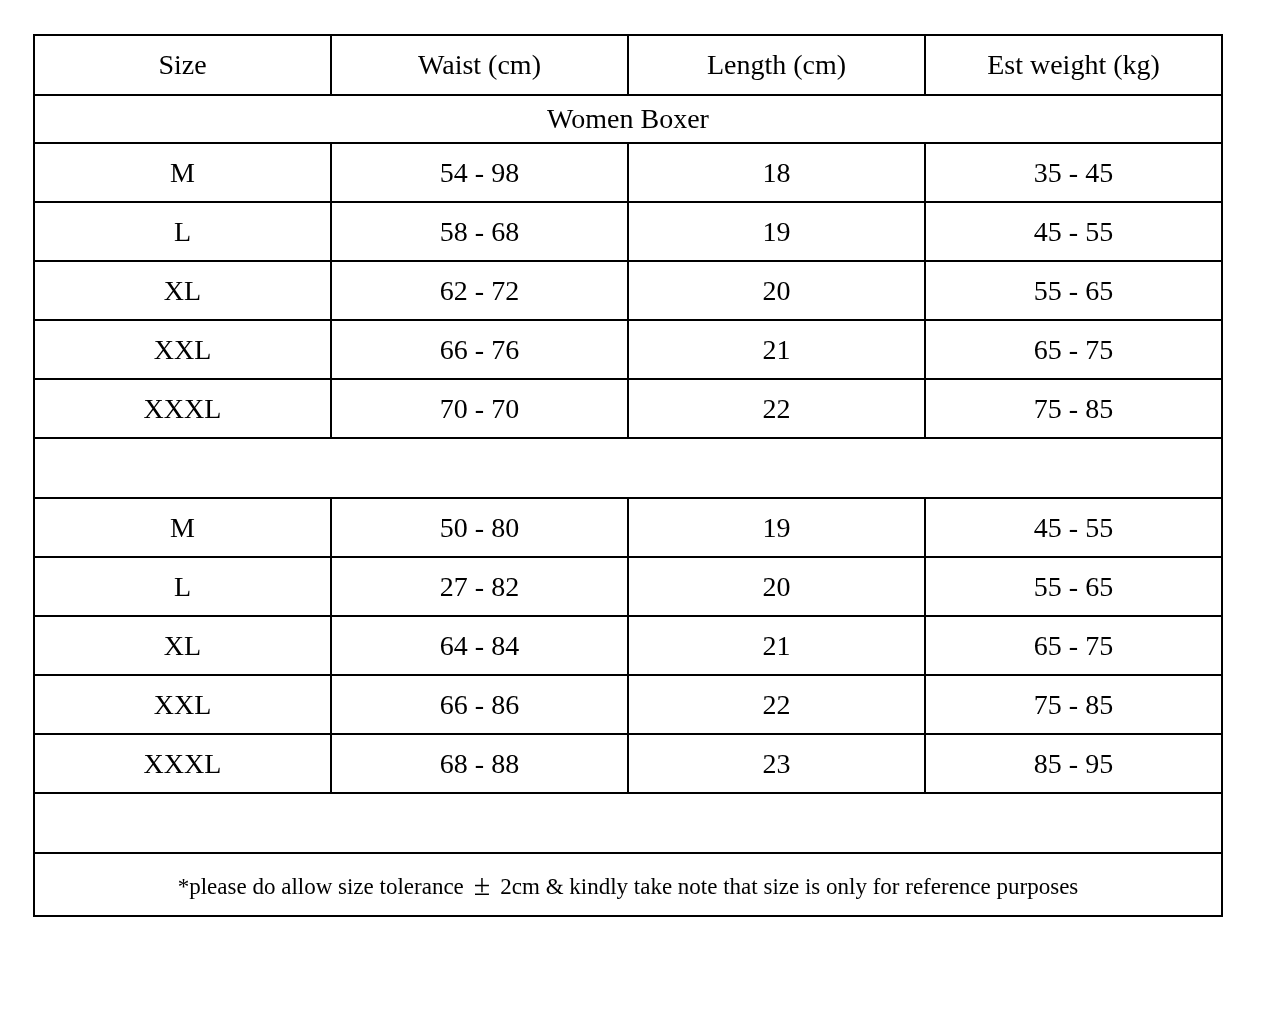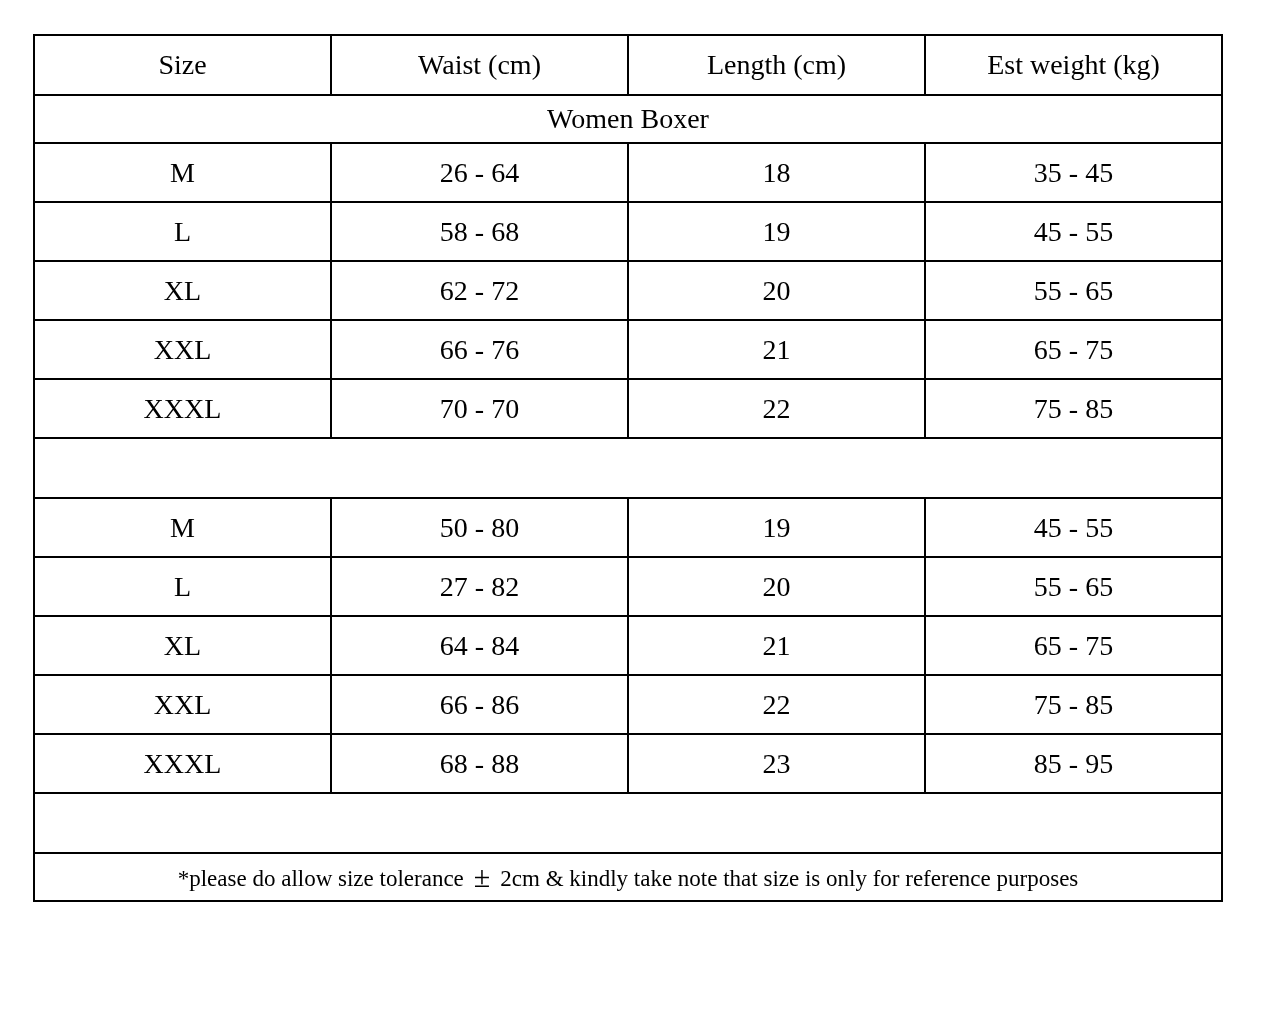--- a/index.html
+++ b/index.html
@@ -31,21 +31,21 @@
     font-size: 28px;
     line-height: 1;
     padding: 0;
     overflow: hidden;
     white-space: nowrap;
   }
   tr.hdr-row  { height: 60px; }
   tr.sect-row { height: 48px; }
   tr.data-row { height: 59px; }
   tr.spacer-row { height: 60px; }
-  tr.note-row { height: 48px; }
+  tr.note-row { height: 63px; }
   tr.note-row td { font-size: 23px; }
   .pm-symbol {
     font-size: 30px;
     display: inline-block;
     margin: 0 10px;
     vertical-align: -1px;
   }
 </style>
 </head>
 <body>
@@ -65,21 +65,21 @@
       <th>Waist (cm)</th>
       <th>Length (cm)</th>
       <th>Est weight (kg)</th>
     </tr>
 
     <tr class="sect-row">
       <td colspan="4">Women Boxer</td>
     </tr>
     <tr class="data-row">
       <td>M</td>
-      <td>26 - 64</td>
+      <td>54 - 98</td>
       <td>18</td>
       <td>35 - 45</td>
     </tr>
     <tr class="data-row">
       <td>L</td>
       <td>58 - 68</td>
       <td>19</td>
       <td>45 - 55</td>
     </tr>
     <tr class="data-row">

